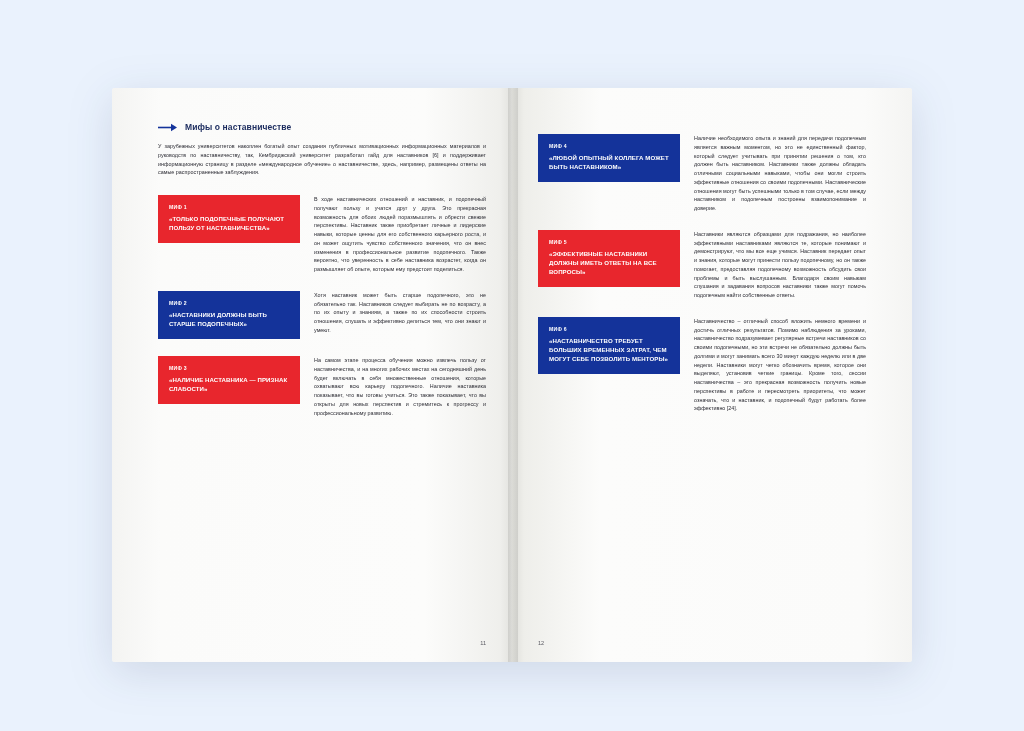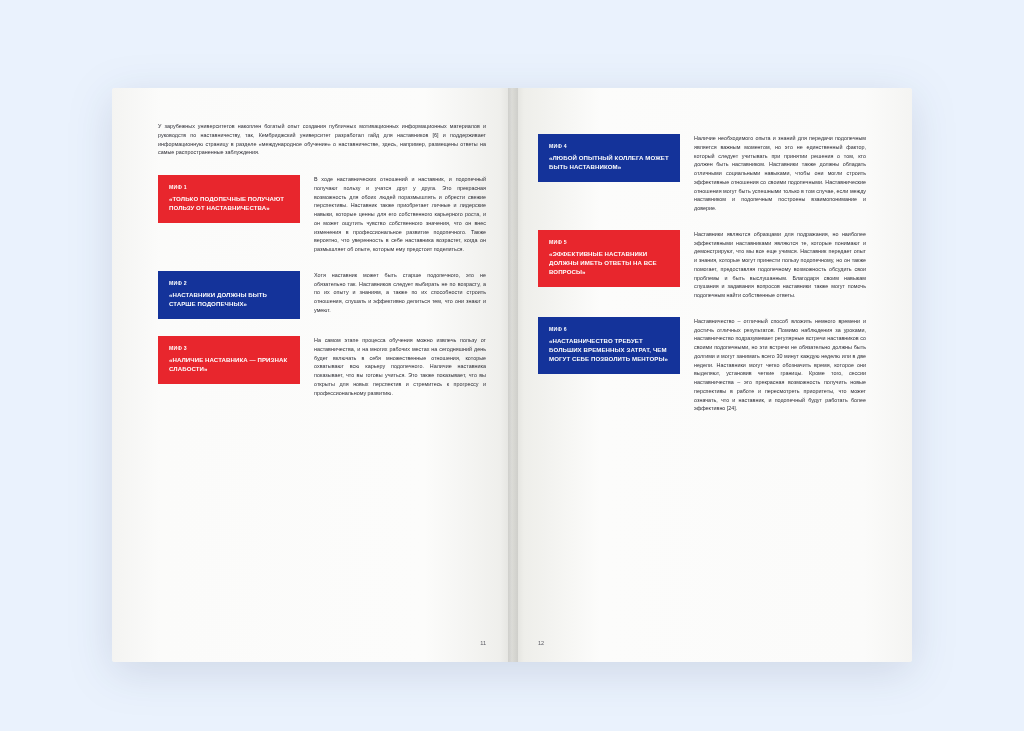--- a/index.html
+++ b/index.html
@@ -138,20 +138,27 @@
   .page.right .folio { left: 26px; }
 </style>
 </head>
 <body>
 
 <div class="scene">
   <div class="book">
 
     <div class="page left">
 
+      <div class="section-head">
+        <svg class="arrow-icon" viewBox="0 0 20 9">
+          <path d="M0 4.5 H15" stroke="#14339a" stroke-width="1.6" fill="none"></path>
+          <path d="M13 0.8 L19 4.5 L13 8.2 Z" fill="#14339a"></path>
+        </svg>
+        <div class="section-title">Мифы о наставничестве</div>
+      </div>
 
       <div class="intro">У зарубежных университетов накоплен богатый опыт создания публичных мотивационных информационных материалов и руководств по наставничеству, так, Кембриджский университет разработал гайд для наставников [6] и поддерживает информационную страницу в разделе «международное обучение» о наставничестве, здесь, например, размещены ответы на самые распространенные заблуждения.</div>
 
       <div class="myth-row">
         <div class="myth-card red">
           <div class="myth-label">МИФ 1</div>
           <div class="myth-text">«ТОЛЬКО ПОДОПЕЧНЫЕ ПОЛУЧАЮТ ПОЛЬЗУ ОТ НАСТАВНИЧЕСТВА»</div>
         </div>
         <div class="myth-body">В ходе наставнических отношений и наставник, и подопечный получают пользу и учатся друг у друга. Это прекрасная возможность для обоих людей поразмышлять и обрести свежие перспективы. Наставник также приобретает личные и лидерские навыки, которые ценны для его собственного карьерного роста, и он может ощутить чувство собственного значения, что он внес изменения в профессиональное развитие подопечного. Также вероятно, что уверенность в себе наставника возрастет, когда он размышляет об опыте, которым ему предстоит поделиться.</div>
       </div>

